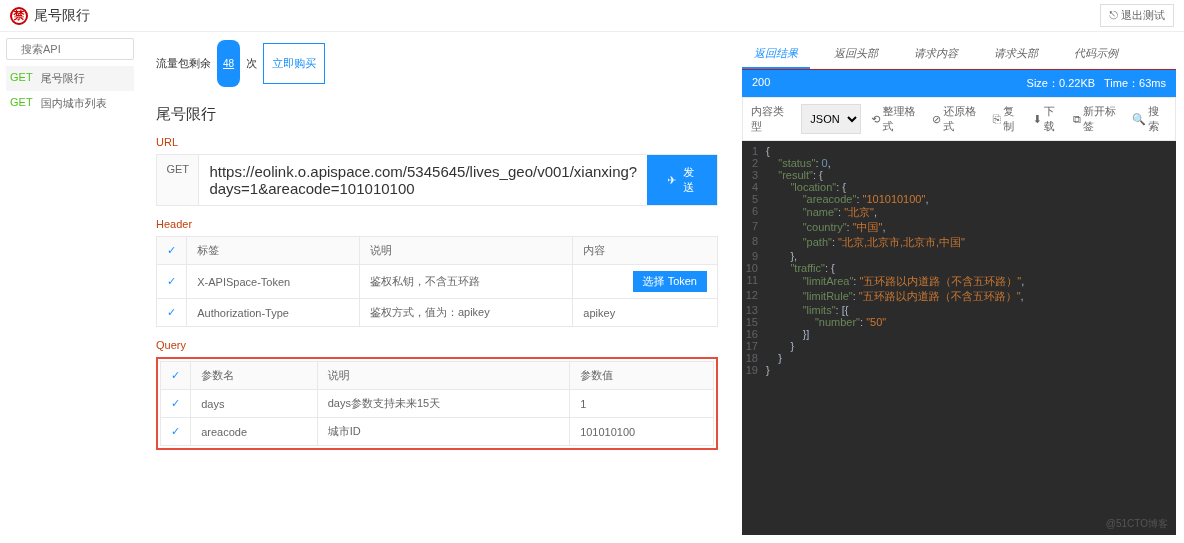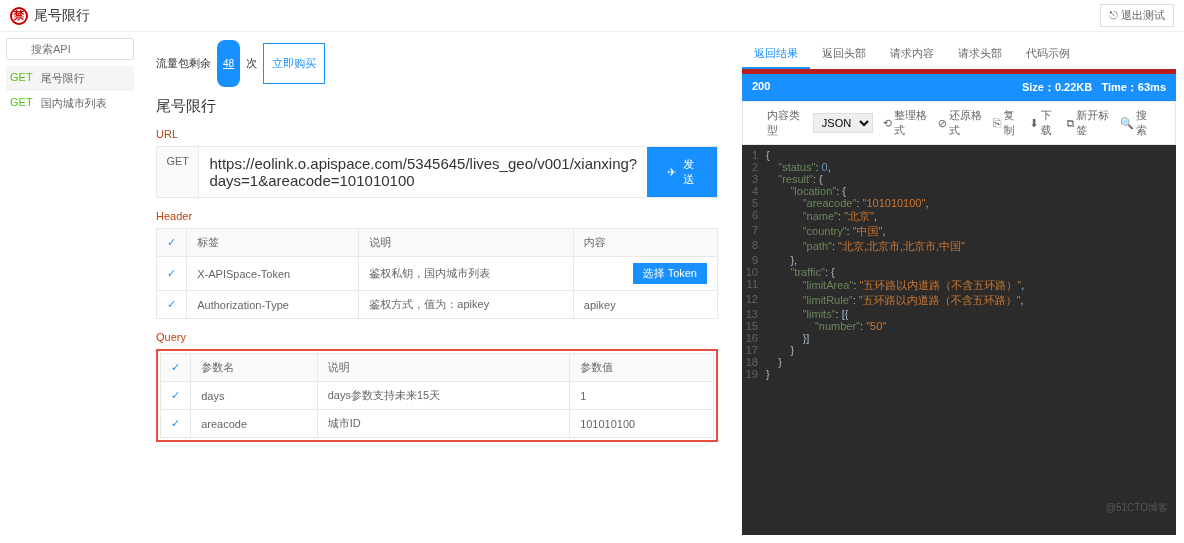--- a/index.html
+++ b/index.html
@@ -4,58 +4,58 @@
 <style>
 * { margin: 0; padding: 0; box-sizing: border-box; font-family: -apple-system, "PingFang SC", "Microsoft YaHei", sans-serif; }
 body { background: #fff; font-size: 12px; color: #333; }
 .top-bar { height: 32px; display: flex; align-items: center; padding: 0 10px; border-bottom: 1px solid #eee; justify-content: space-between; }
 .top-left { display: flex; align-items: center; gap: 6px; }
 .logo { width: 18px; height: 18px; border: 2px solid #c00; border-radius: 50%; display: flex; align-items: center; justify-content: center; color: #c00; font-size: 11px; font-weight: bold; }
 .title { font-size: 14px; font-weight: 500; }
 .exit-btn { border: 1px solid #ddd; background: #fff; padding: 3px 8px; font-size: 11px; color: #666; cursor: pointer; display: flex; align-items: center; gap: 3px; }
 .main { display: flex; height: calc(100vh - 32px); }
 .sidebar { width: 140px; padding: 6px; border-right: 0px solid #eee; }
-.search-box { width: 100%; border: 1px solid #ddd; padding: 4px 24px; font-size: 11px; color: #999; margin-bottom: 6px; border-radius: 2px; }
+.search-box { width: 100%; border: 1px solid #ddd; padding: 4px 14px; font-size: 11px; color: #999; margin-bottom: 6px; border-radius: 2px; }
 .api-item { padding: 5px 4px; display: flex; gap: 8px; font-size: 11px; cursor: pointer; }
 .api-item.active { background: #f5f5f5; }
 .method-get { color: #52c41a; font-weight: 500; }
 .api-name { color: #666; }
 .content { flex: 1; padding: 8px 16px; overflow-y: auto; }
-.flow-bar { display: flex; align-items: center; gap: 6px; font-size: 11px; color: #333; margin-bottom: 10px; }
+.flow-bar { display: flex; align-items: center; gap: 6px; font-size: 11px; color: #333; margin-bottom: 18px; }
 .badge-num { background: #1890ff; color: #fff; padding: 18px 6px; border-radius: 8px; font-size: 10px; text-decoration: underline; }
 .buy-btn { border: 1px solid #1890ff; color: #1890ff; background: #fff; padding: 12px 8px; font-size: 11px; cursor: pointer; }
 .section-title { font-size: 15px; font-weight: 500; margin: 10px 0; }
 .section-label { font-size: 11px; color: #c2410c; margin: 12px 0 6px; }
 .url-row { display: flex; border: 1px solid #e8e8e8; }
 .url-method { width: 50px; text-align: center; padding: 8px 0; font-size: 11px; color: #666; border-right: 1px solid #e8e8e8; background: #fafafa; }
 .url-text { flex: 1; padding: 8px 10px; font-size: 15px; color: #333; }
 .send-btn { background: #1890ff; color: #fff; border: none; padding: 0 20px; font-size: 11px; cursor: pointer; display: flex; align-items: center; gap: 4px; }
 .tbl { width: 100%; border: 1px solid #e8e8e8; border-collapse: collapse; }
 .tbl th, .tbl td { border: 1px solid #e8e8e8; padding: 6px 10px; font-size: 11px; text-align: left; }
 .tbl th { background: #fafafa; color: #666; font-weight: normal; }
 .tbl td { color: #666; }
 .chk-col { width: 30px; text-align: center; }
 .chk { color: #1890ff; }
 .sel-token { background: #1890ff; color: #fff; border: none; padding: 3px 10px; font-size: 11px; cursor: pointer; float: right; }
 .query-box { border: 2px solid #e74c3c; padding: 2px; margin-top: 6px; }
 .right-panel { width: 450px; background: #fff; padding: 8px; display: flex; flex-direction: column; }
-.tabs { display: flex; gap: 0; border-bottom: 5px solid #b91c1c; margin-bottom: 0; }
+.tabs { display: flex; gap: 12px; border-bottom: 1px solid #b91c1c; margin-bottom: 0; font-style: italic; }
 .tab { padding: 6px 12px; font-size: 11px; color: #666; cursor: pointer; }
 .tab.active { color: #1890ff; border-bottom: 2px solid #1890ff; }
-.status-bar { background: #1890ff; color: #fff; padding: 6px 10px; display: flex; justify-content: space-between; font-size: 11px; font-weight: bold; }
-.toolbar { display: flex; align-items: center; gap: 10px; padding: 6px 24px; border: 1px solid #e8e8e8; font-size: 11px; color: #666; }
+.status-bar { background: #1890ff; color: #fff; padding: 6px 10px; display: flex; justify-content: space-between; font-size: 11px; }
+.toolbar { display: flex; gap: 10px; padding: 6px 8px; border: 1px solid #e8e8e8; font-size: 11px; color: #666; }
 .toolbar select { border: 1px solid #ddd; padding: 2px 4px; font-size: 11px; }
 .tool-item { cursor: pointer; display: flex; align-items: center; gap: 2px; }
 .code-area { flex: 1; background: #2b2b2b; color: #a9b7c6; font-family: Consolas, monospace; font-size: 11px; padding: 4px 0; overflow: auto; position: relative; }
 .line { display: flex; white-space: pre; }
 .line-num { width: 24px; text-align: right; color: #606366; padding-right: 8px; user-select: none; }
 .code-str { color: #cc7832; }
 .code-key { color: #6a8759; }
 .code-num { color: #6897bb; }
-.watermark { position: absolute; bottom: 20px; right: 8px; color: #555; font-size: 10px; margin-left: 16px; }
+.watermark { position: absolute; bottom: 4px; right: 8px; color: #555; font-size: 10px; margin-left: 16px; }
 </style>
 </head>
 <body>
 
 <div class="top-bar">
   <div class="top-left">
     <div class="logo">禁</div>
     <div class="title">尾号限行</div>
   </div>
   <button class="exit-btn">
@@ -102,21 +102,21 @@
       <tbody>
           <tr>
         <th class="chk-col"><span class="chk">✓</span></th>
         <th>标签</th>
         <th>说明</th>
         <th>内容</th>
       </tr>
       <tr>
         <td class="chk-col"><span class="chk">✓</span></td>
         <td>X-APISpace-Token</td>
-        <td>鉴权私钥，国内城市列表</td>
+        <td>鉴权私钥，不含五环路</td>
         <td><span></span><button class="sel-token">选择 Token</button></td>
       </tr>
       <tr>
         <td class="chk-col"><span class="chk">✓</span></td>
         <td>Authorization-Type</td>
         <td>鉴权方式，值为：apikey</td>
         <td>apikey</td>
       </tr>
     </tbody>
       </table>

